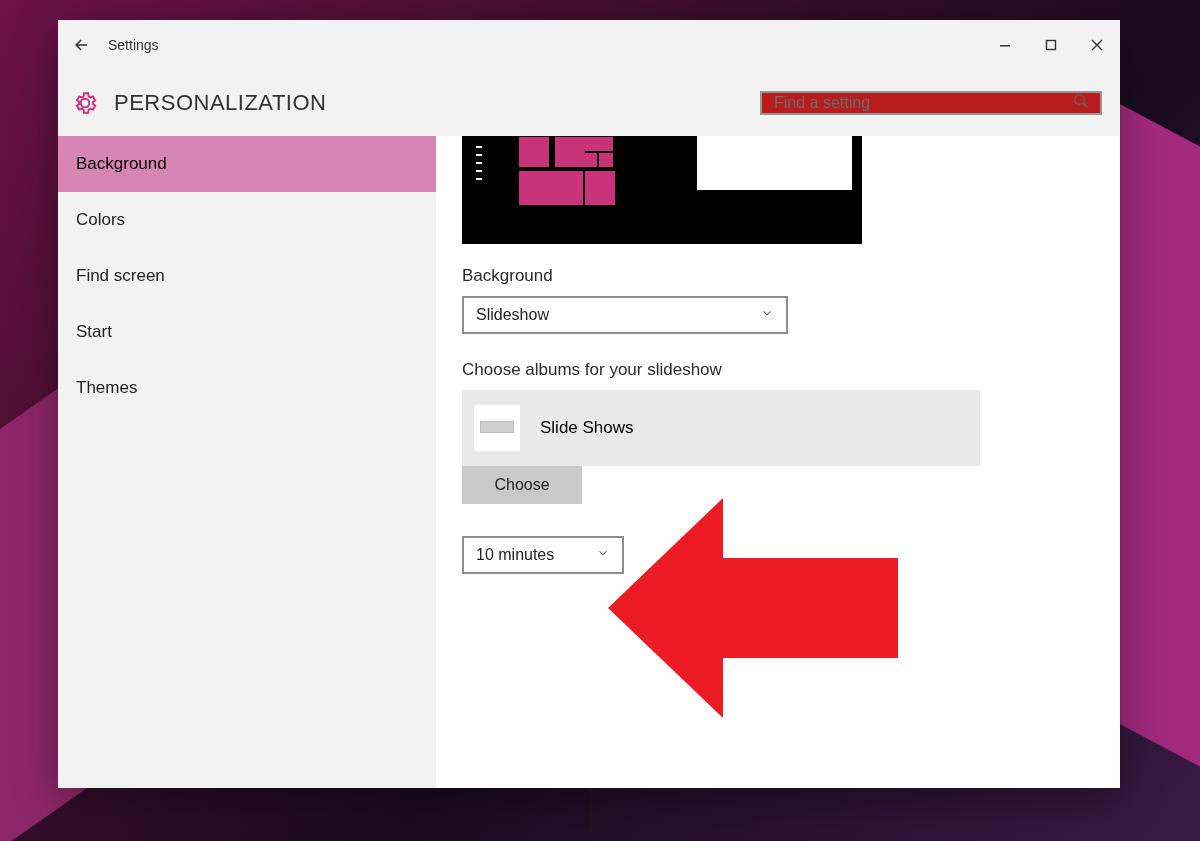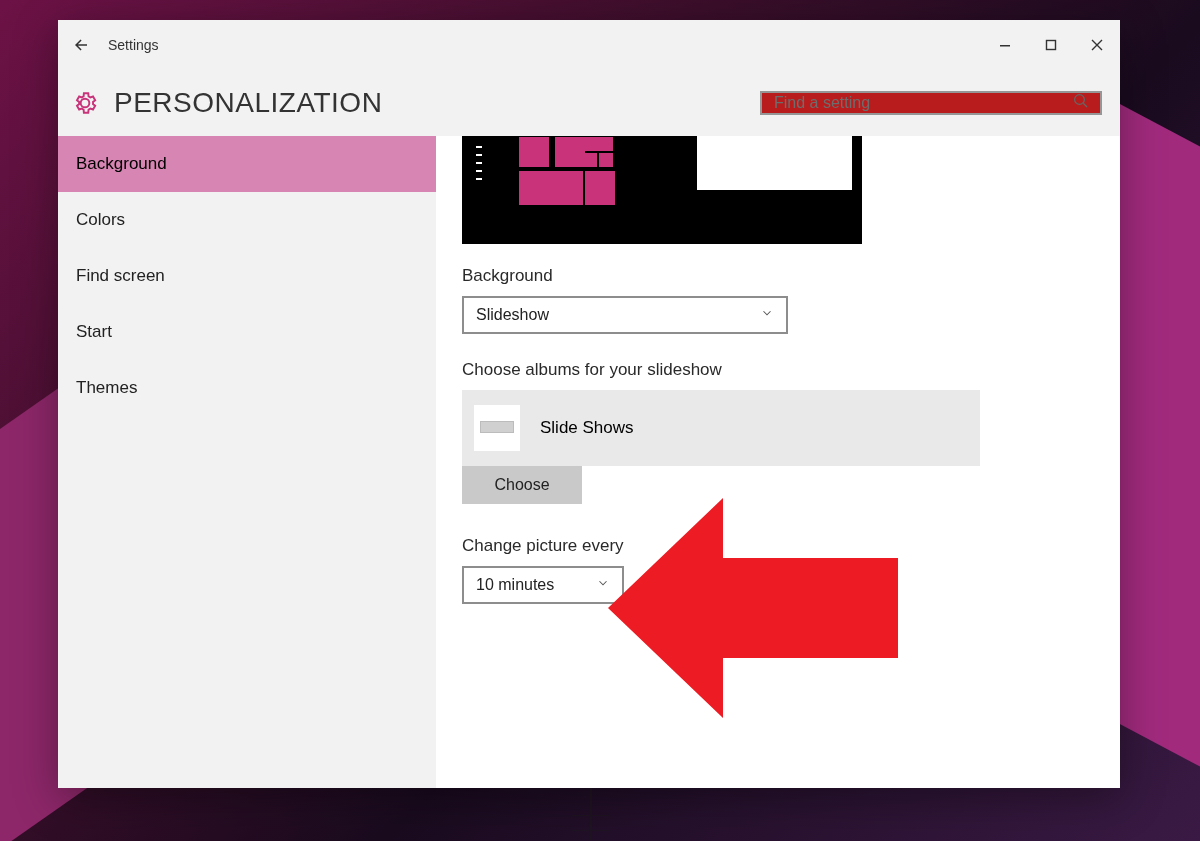--- a/index.html
+++ b/index.html
@@ -84,21 +84,21 @@
 
   .headerbar {
     height: 66px;
     background: #f2f2f2;
     display: flex;
     align-items: center;
     padding: 0 18px 0 14px;
   }
   .gear-icon svg { display:block; }
   .page-title {
-    font-size: 28px;
+    font-size: 22px;
     font-weight: 400;
     letter-spacing: 0.5px;
     color: #333;
     margin-left: 16px;
   }
   .search-wrap {
     margin-left: auto;
     width: 342px;
     height: 24px;
     background: #b91c1c;
@@ -336,21 +336,20 @@
           <div class="album-box">
             <div class="album-thumb"></div>
             <div class="album-name">Slide Shows</div>
           </div>
           <div class="browse-btn">
             <span>Choose</span>
           </div>
         </div>
 
         <div class="section" style="margin-top:32px;">
-          <div class="label">Change picture every</div>
           <div class="dropdown dd-small">
             <span>10 minutes</span>
             <span>
               <svg width="14" height="14" viewBox="0 0 24 24">
                   <path d="M6 9l6 6 6-6" fill="none" stroke="#555" stroke-width="1.8"></path>
                 </svg>
             </span>
           </div>
         </div>
 

